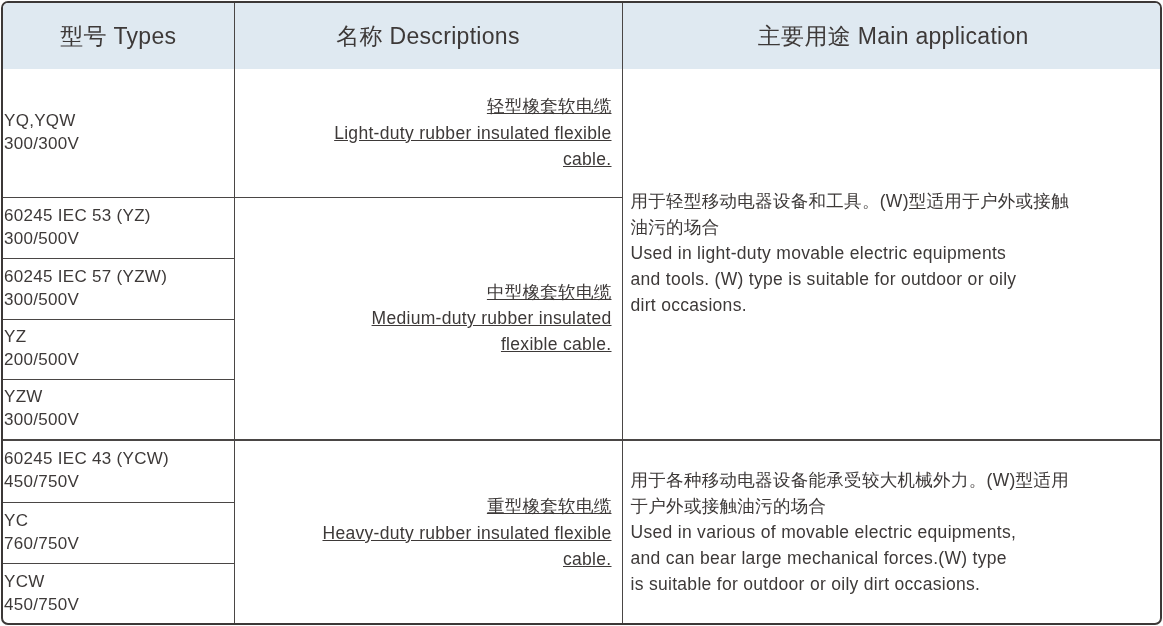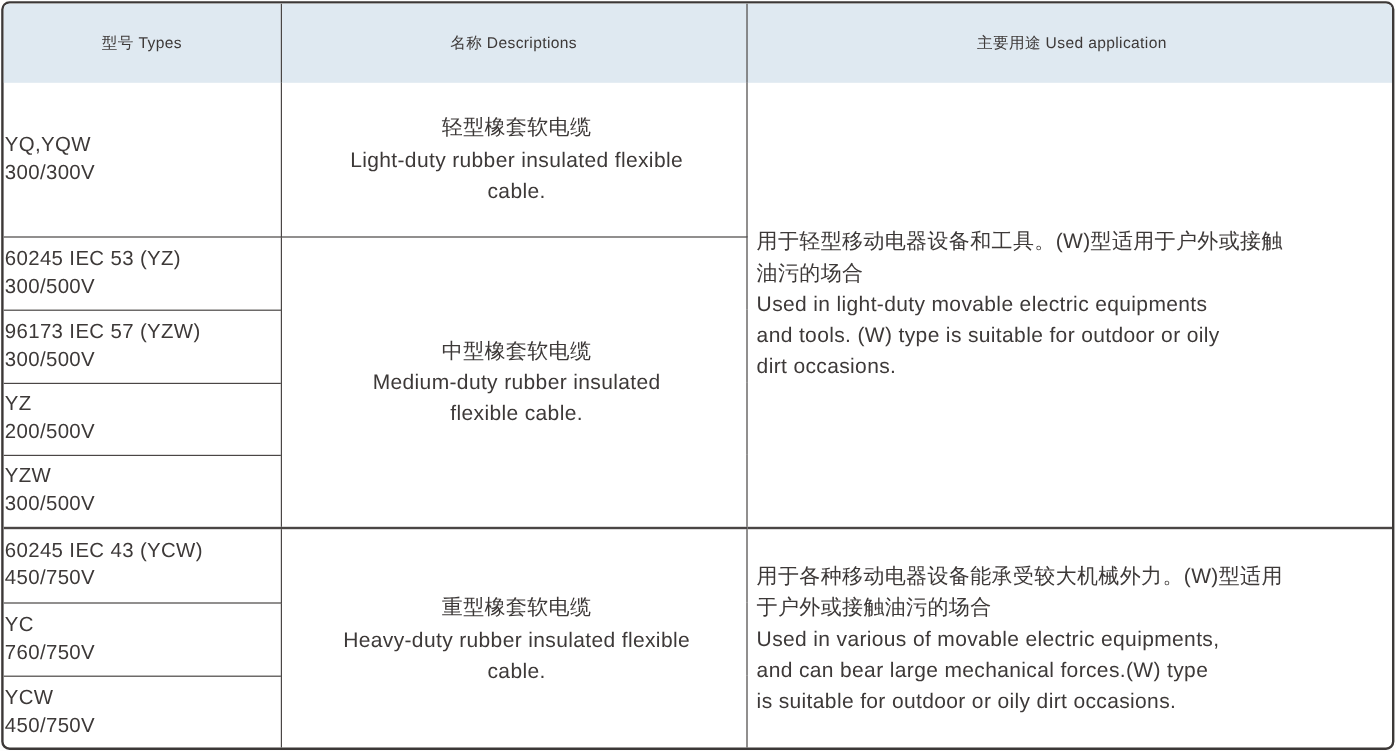--- a/index.html
+++ b/index.html
@@ -48,33 +48,34 @@
   }
   
   tr > *:first-child { border-left: none; }
   tr > *:last-child { border-right: none; }
   tr:first-child > * { border-top: none; }
   tr:last-child > * { border-bottom: none; }
 
   thead th {
     background: var(--header-bg);
     text-align: center;
-    font-size: 13px;
+    font-size: 23px;
     height: 66px;
   }
   td.type-cell {
     text-align: left;
     font-size: 17px;
     line-height: 1.35;
   }
   td.desc-cell {
-    text-align: center;
+    text-align: right;
     font-size: 17.5px;
     line-height: 1.5;
     padding: 8px 10px 8px 15px;
+    text-decoration: underline;
   }
   td.app-cell {
     text-align: left;
     font-size: 17.5px;
     line-height: 1.48;
     padding: 8px 10px 8px 8px;
   }
   tr.group-sep > td { border-top-width: 2px; }
 
   tr.r1 { height: 128px; }
@@ -94,21 +95,21 @@
     <table class="spec-table">
       <colgroup>
         <col class="c1">
         <col class="c2">
         <col class="c3">
       </colgroup>
       <thead>
         <tr>
           <th>型号 Types</th>
           <th>名称 Descriptions</th>
-          <th>主要用途 Used application</th>
+          <th>主要用途 Main application</th>
         </tr>
       </thead>
       <tbody>
         <tr class="r1">
           <td class="type-cell">YQ,YQW
 300/300V</td>
           <td class="desc-cell">轻型橡套软电缆
 Light-duty rubber insulated flexible
 cable.</td>
           <td class="app-cell" rowspan="5">用于轻型移动电器设备和工具。(W)型适用于户外或接触
@@ -118,21 +119,21 @@
 dirt occasions.</td>
         </tr>
         <tr class="r2">
           <td class="type-cell">60245 IEC 53 (YZ)
 300/500V</td>
           <td class="desc-cell" rowspan="4">中型橡套软电缆
 Medium-duty rubber insulated
 flexible cable.</td>
         </tr>
         <tr class="r3">
-          <td class="type-cell">96173 IEC 57 (YZW)
+          <td class="type-cell">60245 IEC 57 (YZW)
 300/500V</td>
         </tr>
         <tr class="r4">
           <td class="type-cell">YZ
 200/500V</td>
         </tr>
         <tr class="r5">
           <td class="type-cell">YZW
 300/500V</td>
         </tr>

